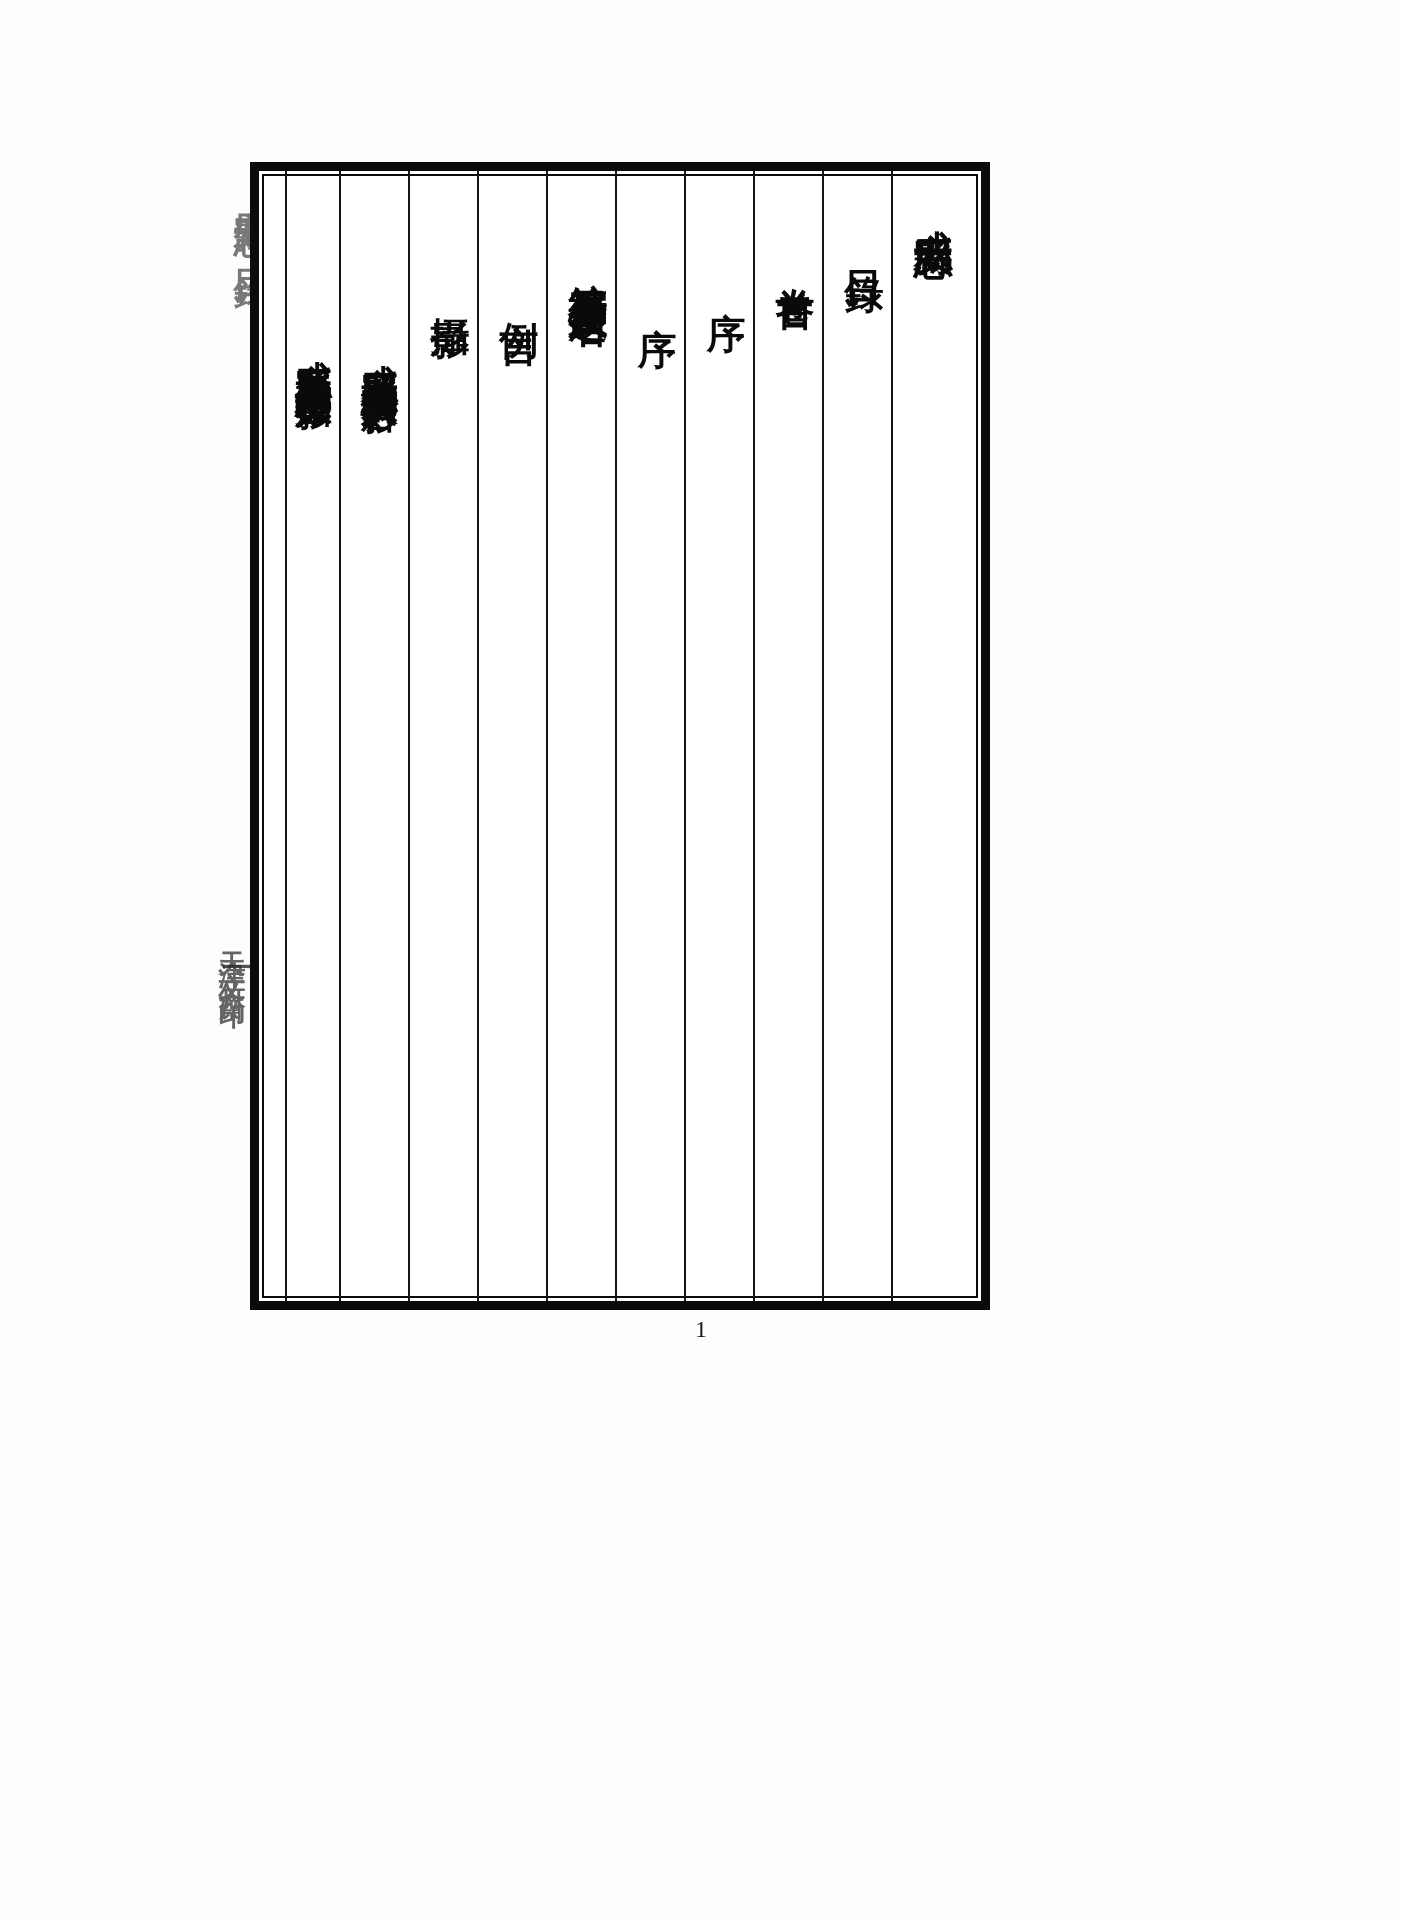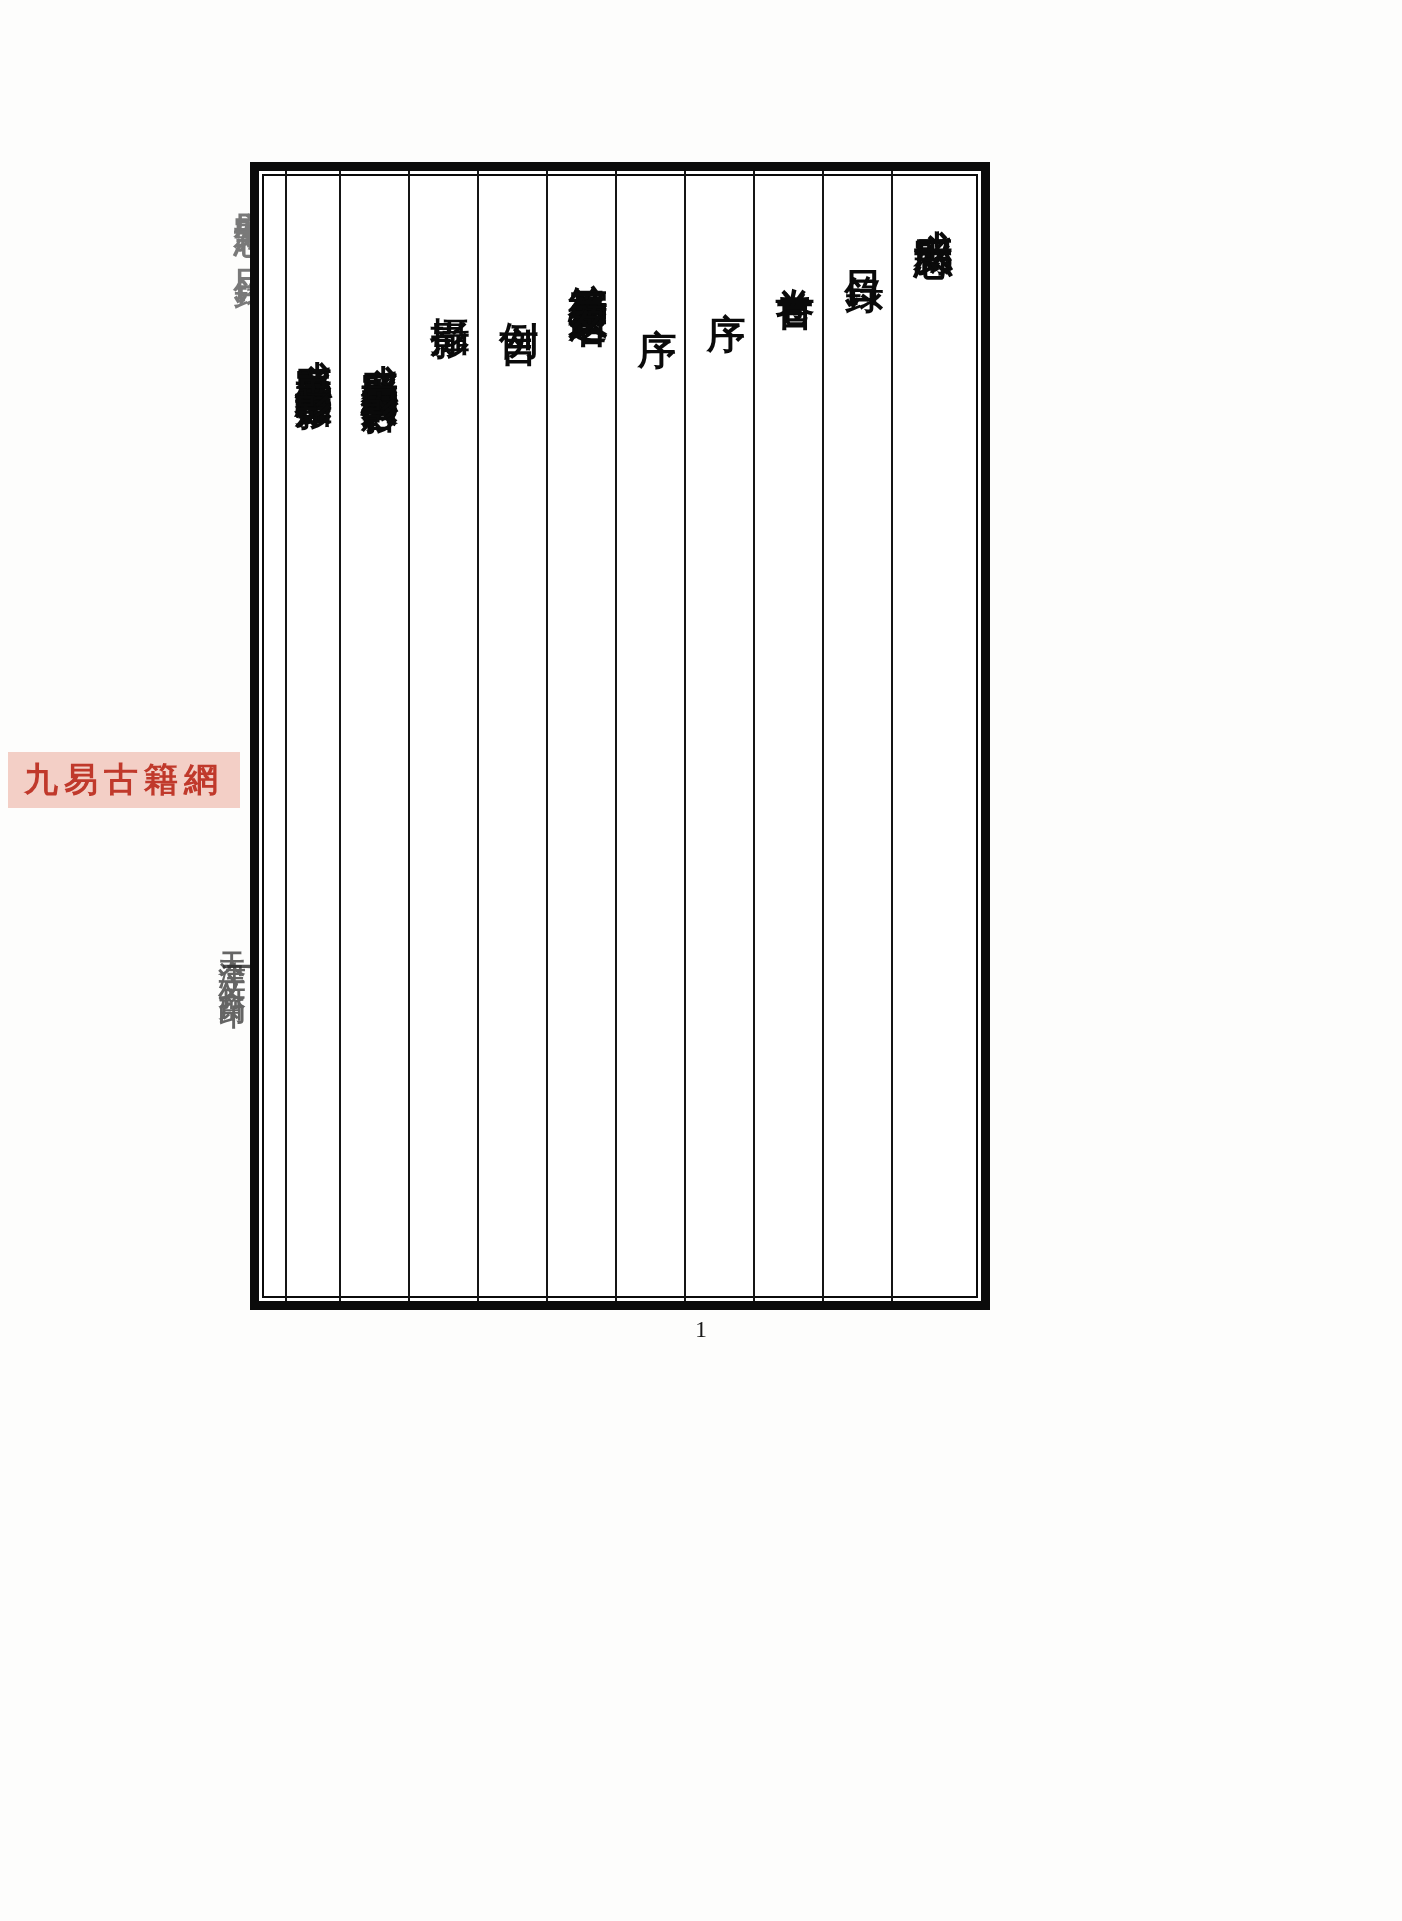--- a/index.html
+++ b/index.html
@@ -190,18 +190,15 @@
 
     <div class="vcol lv1" style="left:234px; top:120px;">例言</div>
 
     <div class="vcol lv1" style="left:165px; top:116px;">攝影</div>
 
     <div class="vcol sub" style="left:96px; top:164px;">成安縣縣志編纂局同人合影</div>
 
     <div class="vcol sub" style="left:30px; top:160px;">成安縣名勝鳳凰臺古柏攝影</div>
   </div>
 
-  <div id="watermark">
-    <span>九易古籍網</span>
-  </div>
 
   <div id="folio">1</div>
 </div>
 
 </body></html>

